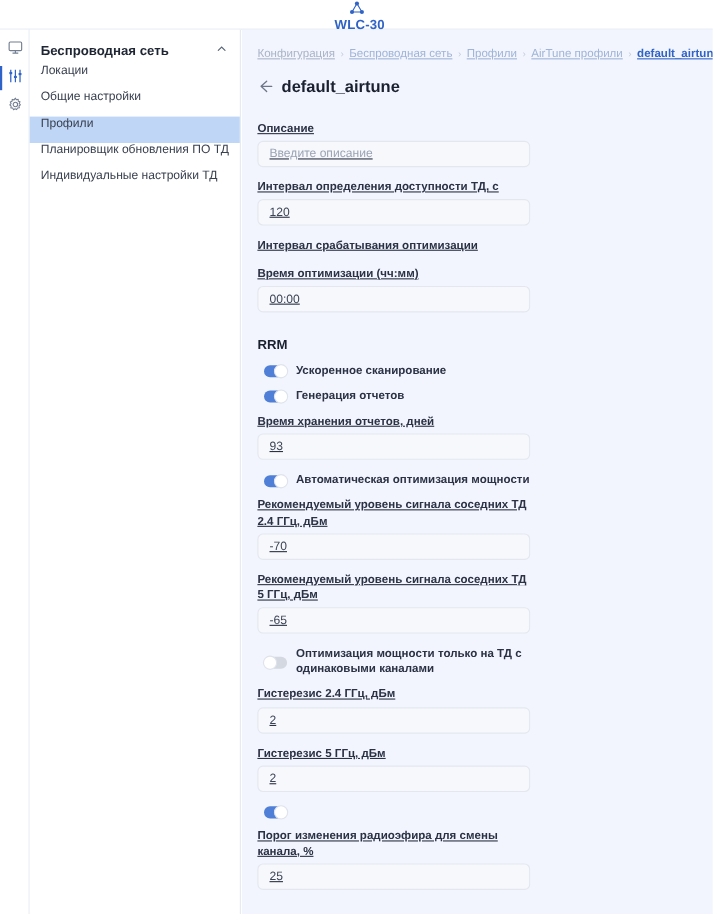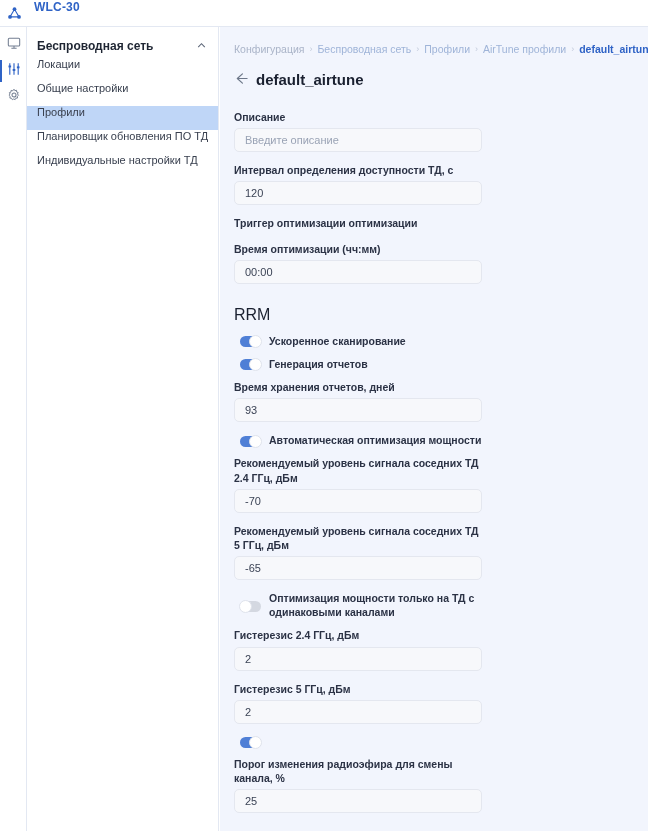--- a/index.html
+++ b/index.html
@@ -14,21 +14,21 @@
   }
 
   .app { position: relative; width: 648px; height: 831px; }
 
   
   .topbar {
     position: absolute; top: 0; left: 0;
     width: 648px; height: 27px;
     background: #ffffff;
     border-bottom: 1px solid #e3e8f2;
-    display: flex; align-items: flex-start;
+    display: flex; align-items: center; flex-direction: column;
   }
   .logo-mark {
     width: 28px; height: 27px;
     display: flex; align-items: center; justify-content: center;
   }
   .logo-text {
     font-size: 12px;
     font-weight: bold;
     color: #2f63c6;
     letter-spacing: .2px;
@@ -97,21 +97,21 @@
   }
 
   .breadcrumb {
     font-size: 10.5px;
     color: #a9b4c9;
     display: flex; align-items: center;
     flex-wrap: nowrap;
     white-space: nowrap;
     margin-bottom: 16px;
   }
-  .crumb { color: #aab4c8; }
+  .crumb { color: #aab4c8; text-decoration: underline; }
   .crumb.link { color: #9fb4d8; }
   .crumb.current { color: #2f63c6; font-weight: bold; }
   .crumb-sep { margin: 0 5px; color: #c3cbdb; font-size: 9px; }
 
   .page-head {
     display: flex; align-items: center;
     margin-bottom: 22px;
   }
   .back-arrow {
     font-size: 15px;
@@ -120,21 +120,21 @@
     line-height: 1;
   }
   .page-title {
     font-size: 15px;
     font-weight: bold;
     color: #1a2030;
   }
 
   .form { width: 248px; }
 
-  .field { margin-bottom: 11px; }
+  .field { margin-bottom: 11px; text-decoration: underline; }
   .field-label {
     font-size: 10.5px;
     font-weight: bold;
     color: #2b3245;
     line-height: 1.35;
     margin-bottom: 4px;
   }
   .input {
     width: 248px;
     height: 24px;
@@ -144,22 +144,22 @@
     display: flex; align-items: center;
     padding: 0 10px;
     font-size: 11px;
     color: #3b4355;
   }
   .input.placeholder { color: #9aa3b5; }
   .input.select { justify-content: space-between; }
   .sel-chevron { color: #9aa3b5; font-size: 9px; }
 
   .section-title {
-    font-size: 16px;
-    font-weight: normal;
+    font-size: 12px;
+    font-weight: bold;
     color: #1a2030;
     margin: 22px 0 10px 0;
   }
 
   .toggle-row {
     display: flex; align-items: center;
     margin-bottom: 9px;
     padding-left: 6px;
   }
   .toggle {
@@ -298,21 +298,21 @@
         <div class="field-label">Описание</div>
         <div class="input placeholder">Введите описание</div>
       </div>
 
       <div class="field">
         <div class="field-label">Интервал определения доступности ТД, с</div>
         <div class="input">120</div>
       </div>
 
       <div class="field">
-        <div class="field-label">Триггер оптимизации оптимизации</div>
+        <div class="field-label">Интервал срабатывания оптимизации</div>
       </div>
 
       <div class="field">
         <div class="field-label">Время оптимизации (чч:мм)</div>
         <div class="input">00:00</div>
       </div>
 
       <div class="section-title">RRM</div>
 
       <div class="toggle-row">

